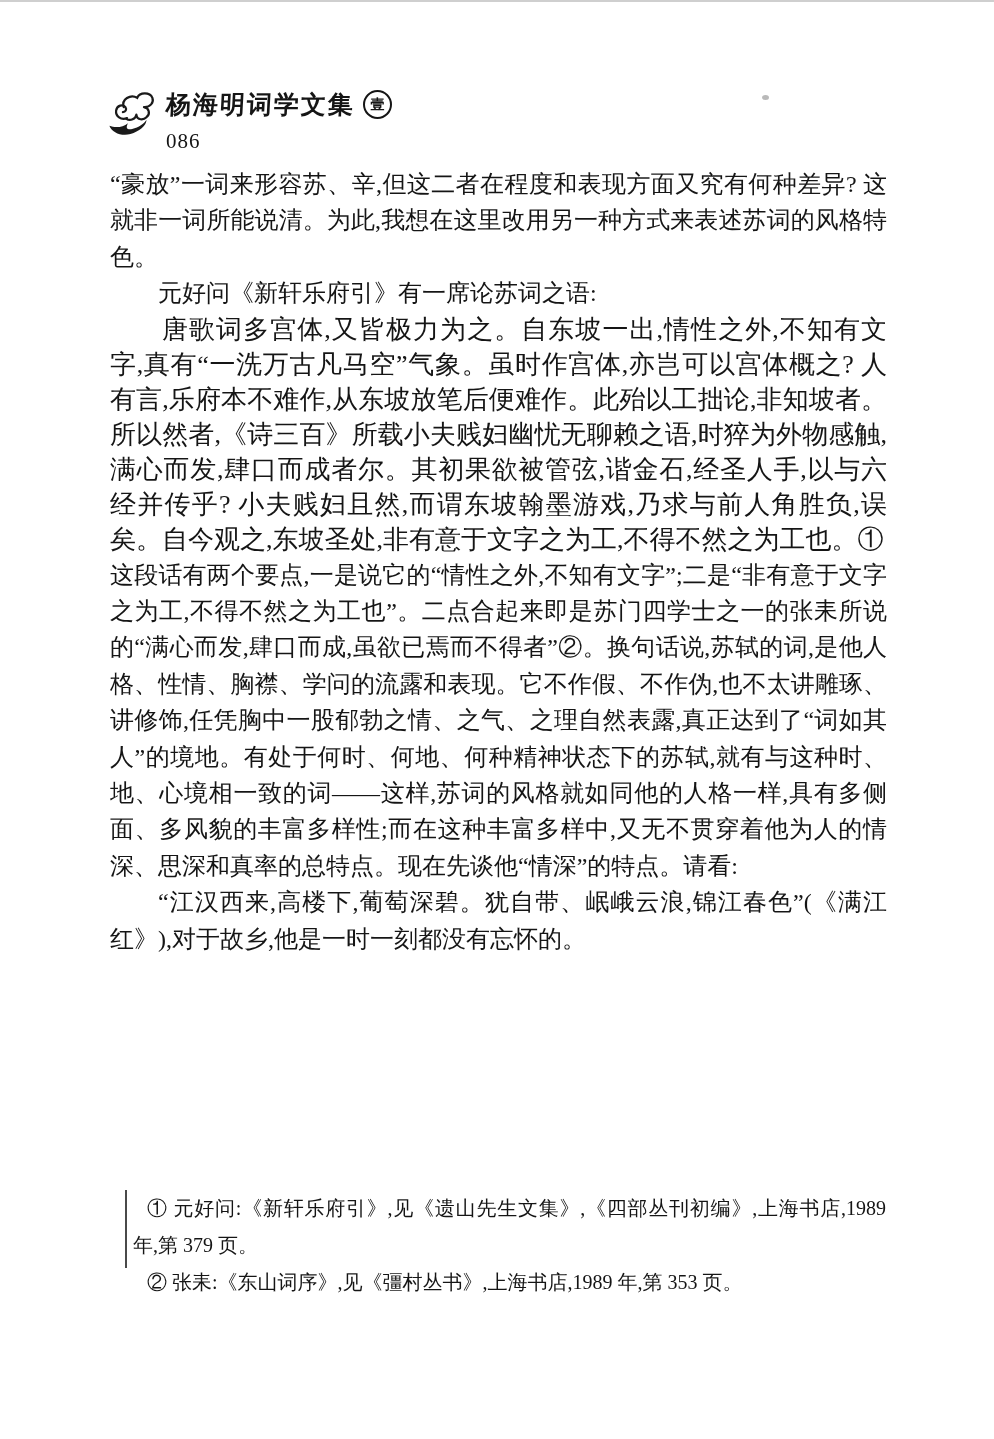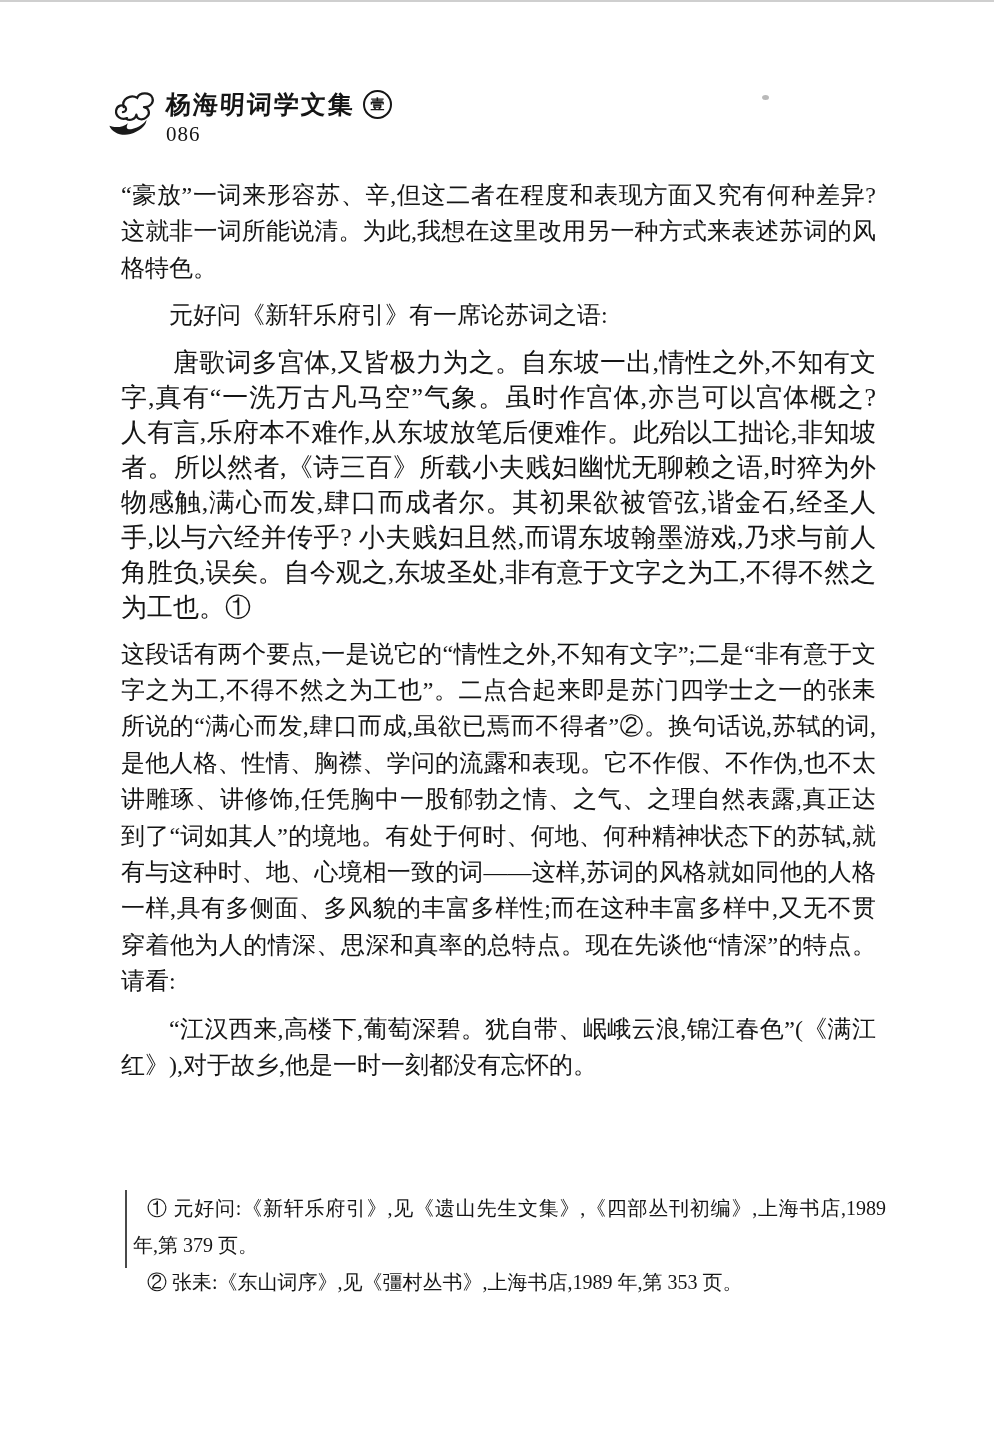--- a/index.html
+++ b/index.html
@@ -33,30 +33,30 @@
     white-space:nowrap;
   }
   .volume-badge{
     display:inline-block;width:25px;height:25px;margin-left:8px;
     border:2px solid #151515;border-radius:50%;
     font-size:14px;font-weight:bold;letter-spacing:0;
     text-align:center;line-height:25px;
     transform:skewX(3deg);
   }
   .page-number{
-    font-size:21px;letter-spacing:1px;margin-top:1px;
+    font-size:21px;letter-spacing:1px;margin-top:8px;
     font-family:"Liberation Serif","DejaVu Serif",serif;
   }
   
   .body-text{
     position:absolute;left:110px;top:166px;width:777px;
     font-size:24px;line-height:36.4px;
     text-align:justify;text-justify:inter-ideograph;
   }
-  .body-text p{margin:11px;padding:0;}
+  .body-text p{margin:0;padding:0;}
   .indent{text-indent:2em;}
   .quote-block{
     margin:0 31px 0 35px;
     font-size:26px;line-height:35px;
     text-indent:2em;
   }
   
   .footnote-bar{
     position:absolute;left:125px;top:1190px;width:2px;height:78px;
     background:#4a4a4a;

